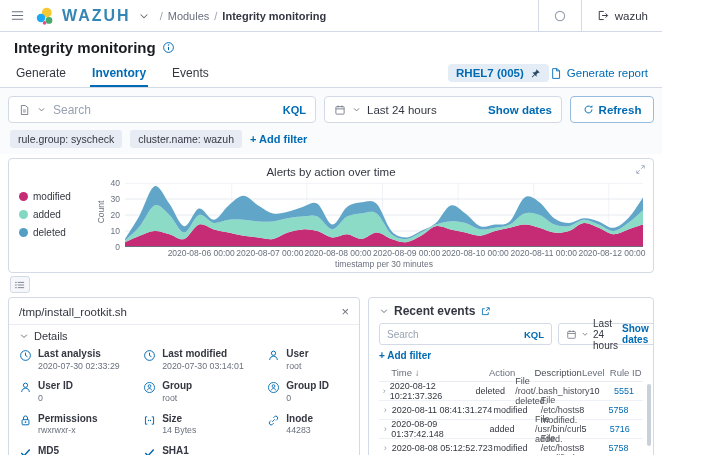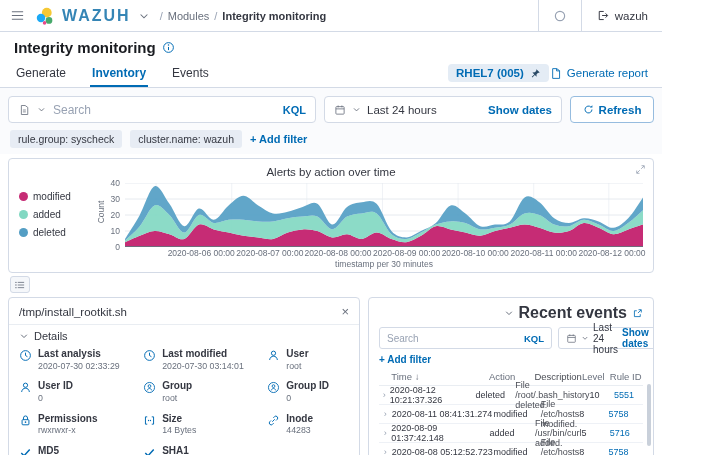--- a/index.html
+++ b/index.html
@@ -75,21 +75,21 @@
   .dc-close { color:#69707D; font-size:13px; line-height:1; cursor:pointer; }
   .dc-details-row { display:flex; align-items:center; gap:5px; padding:5px 10px 4px; font-size:11px; color:#343741; cursor:pointer; }
   .dc-grid { display:grid; grid-template-columns:1.25fr 1.25fr 0.85fr; column-gap:4px; row-gap:8px; padding:2px 10px 6px; }
   .field { display:flex; gap:6px; }
   .field.span2 { grid-column:span 2; }
   .field-icon { width:13px; height:13px; color:#006BB4; flex:none; margin-top:1px; }
   .field-label { font-size:10px; font-weight:700; color:#343741; line-height:1.25; }
   .field-value { font-size:8.8px; color:#69707D; line-height:1.35; word-break:break-all; }
 
   .ec-pad { padding:6px 10px 0; }
-  .ec-header { display:flex; align-items:center; gap:5px; font-size:16px; font-weight:700; color:#343741;justify-content:flex-end; }
+  .ec-header { display:flex; align-items:center; gap:5px; font-size:12px; font-weight:700; color:#343741; }
   .ec-search-row { display:flex; gap:6px; margin-top:5px; }
   .ec-input { flex:1; display:flex; align-items:center; gap:5px; border:1px solid #d3dae6; border-radius:3px; height:22px; padding:0 7px; background:#fff; }
   .ec-input input { flex:1; border:none; outline:none; font-size:10px; font-family:inherit; color:#343741; background:transparent; min-width:0; }
   .ec-input input::placeholder { color:#98A2B3; }
   .ec-kql { font-size:9.5px; color:#006BB4; font-weight:700; cursor:pointer; }
   .ec-date { display:flex; align-items:center; gap:4px; border:1px solid #d3dae6; border-radius:3px; height:22px; padding:0 7px; width:176px; background:#fff; }
   .ec-date-text { font-size:10px; color:#343741; flex:1; }
   .ec-showdates { font-size:10px; font-weight:700; color:#006BB4; cursor:pointer; }
   .ec-refresh { height:22px; display:flex; align-items:center; gap:4px; padding:0 9px; border:1px solid #96bcdf; border-radius:3px; background:#fff; color:#006BB4; font-size:10px; font-weight:700; cursor:pointer; font-family:inherit; }
   .ec-addfilter { color:#006BB4; font-size:10px; font-weight:700; margin:5px 0 2px; cursor:pointer; }

